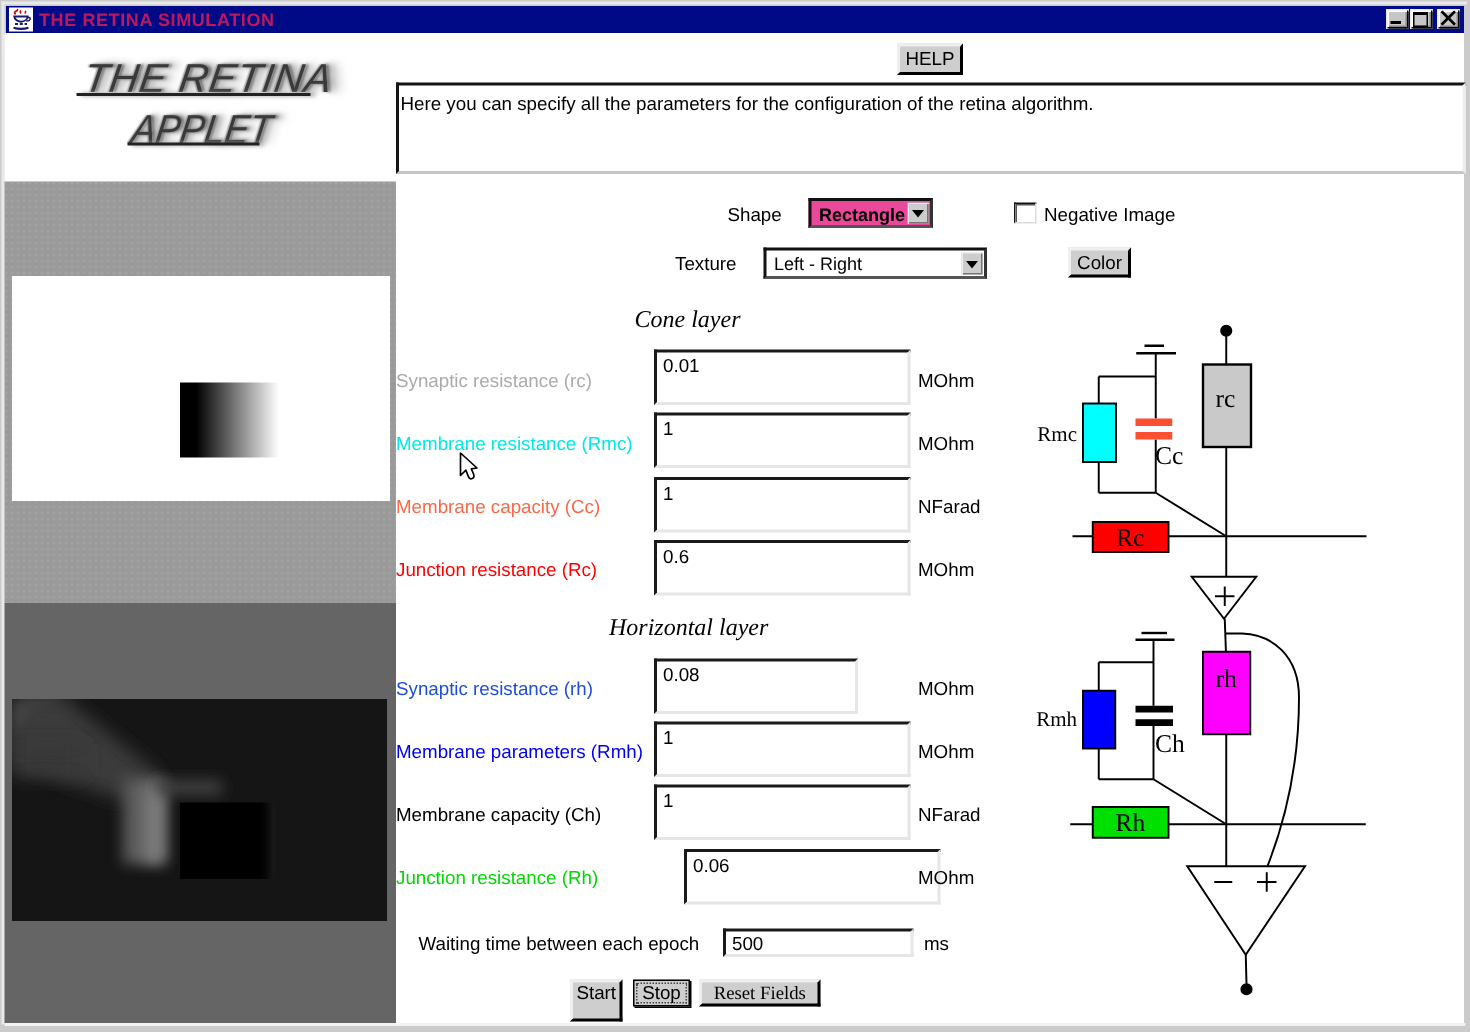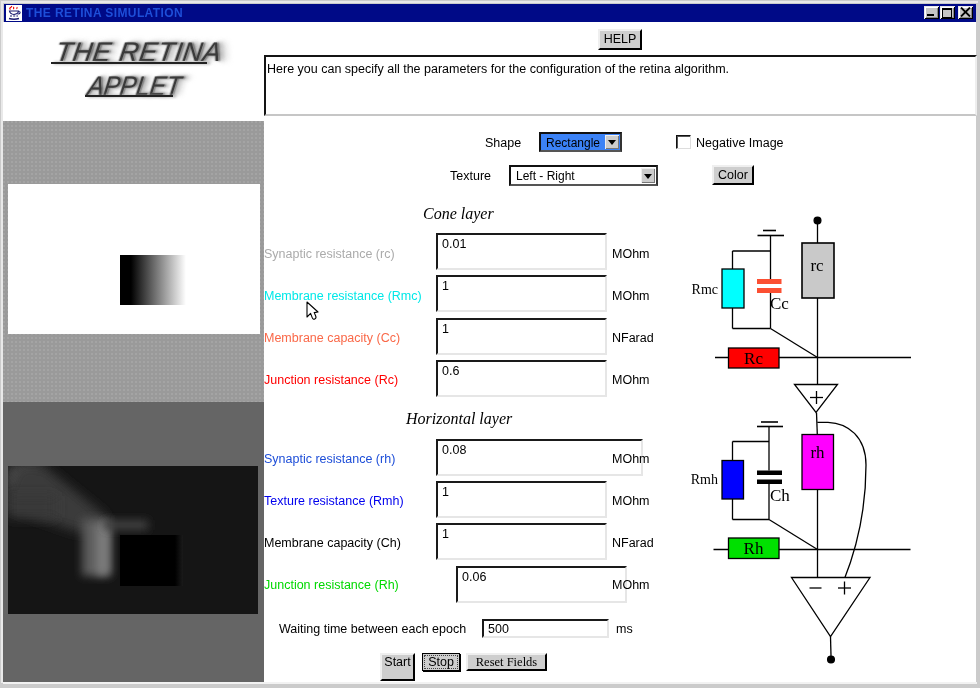--- a/index.html
+++ b/index.html
@@ -3,21 +3,21 @@
 <meta charset="utf-8">
 <style>
 html,body{margin:0;padding:0;}
 body{width:980px;height:688px;position:relative;overflow:hidden;
   font-family:"Liberation Sans",sans-serif;background:#cbcbcb;}
 .abs{position:absolute;}
 
 #frame{left:0;top:0;width:980px;height:688px;background:#cbcbcb;}
 #content{left:3px;top:22px;width:973px;height:660px;background:#ffffff;}
 #titlebar{left:4px;top:4px;width:972px;height:18px;background:#000a87;}
-#title{left:26px;top:6px;color:#1d4ed8;font-weight:bold;font-size:12px;letter-spacing:0.4px;}
+#title{left:26px;top:6px;color:#be185d;font-weight:bold;font-size:12px;letter-spacing:0.4px;}
 .winbtn{top:6px;width:15px;height:13px;background:#c6c6c6;
  box-shadow:inset 1px 1px 0 #e8e8e8, inset -1px -1px 0 #000, inset 2px 2px 0 #fff, inset -2px -2px 0 #888;}
 
 .btn{background:#cecece;border:2px solid;border-color:#efefef #000 #000 #efefef;
  font-size:12.5px;color:#000;text-align:center;box-sizing:border-box;}
 
 .tf{background:#fff;border:2px solid;border-color:#1a1a1a #e6e6e6 #e6e6e6 #1a1a1a;
  box-sizing:border-box;font-size:12.5px;padding:2px 0 0 4px;color:#000;}
 .lbl{font-size:12.5px;white-space:nowrap;}
 .unit{font-size:12.5px;color:#000;}
@@ -99,21 +99,21 @@
   <rect x="0" y="30" width="48" height="22" fill="#383838" filter="url(#bl7)"></rect>
   <rect x="74" y="53" width="28" height="57" fill="#5c5c5c" filter="url(#bl5)"></rect>
   <rect x="88" y="57" width="14" height="52" fill="#7b7b7b" filter="url(#bl5)"></rect>
   <rect x="96" y="54" width="44" height="10" fill="#404040" filter="url(#bl5)"></rect>
   <rect x="112" y="69" width="55" height="51" fill="#000"></rect>
   <rect x="167" y="69" width="8" height="51" fill="url(#rg)"></rect>
  </svg>
 </div>
 
 <div class="abs lbl" style="left:485px;top:136px;">Shape</div>
-<div class="abs" style="left:539px;top:132px;width:83px;height:20px;background:#3b82f6;border:2px solid;border-color:#111 #333 #555 #111;box-sizing:border-box;">
+<div class="abs" style="left:539px;top:132px;width:83px;height:20px;background:#ec4899;border:2px solid;border-color:#111 #333 #555 #111;box-sizing:border-box;font-weight:bold;">
  <div class="abs" style="left:5px;top:2px;font-size:12px;">Rectangle</div>
  <div class="abs" style="right:1px;top:1px;width:14px;height:14px;background:#ccc;box-shadow:inset 1px 1px 0 #eee,inset -1px -1px 0 #777;">
   <svg width="14" height="14">
         <polygon points="3,5 11,5 7,10" fill="#000"></polygon>
       </svg>
  </div>
 </div>
 
 <div class="abs" style="left:676px;top:135px;width:15px;height:14px;background:#fff;border:1px solid;border-color:#111 #ddd #ddd #111;box-sizing:border-box;box-shadow:inset 1px 1px 0 #555;"></div>
 <div class="abs lbl" style="left:696px;top:136px;">Negative Image</div>
@@ -139,24 +139,24 @@
 <div class="abs tf" style="left:436px;top:275px;width:171px;height:37px;">1</div>
 <div class="abs tf" style="left:436px;top:318px;width:171px;height:37px;">1</div>
 <div class="abs tf" style="left:436px;top:360px;width:171px;height:37px;">0.6</div>
 <div class="abs unit" style="left:612px;top:247px;">MOhm</div>
 <div class="abs unit" style="left:612px;top:289px;">MOhm</div>
 <div class="abs unit" style="left:612px;top:331px;">NFarad</div>
 <div class="abs unit" style="left:612px;top:373px;">MOhm</div>
 
 <div class="abs hdg" style="left:406px;top:410px;">Horizontal layer</div>
 <div class="abs lbl" style="left:264px;top:452px;color:#1d4ed8;">Synaptic resistance (rh)</div>
-<div class="abs lbl" style="left:264px;top:494px;color:#0000ee;">Texture resistance (Rmh)</div>
+<div class="abs lbl" style="left:264px;top:494px;color:#0000ee;">Membrane parameters (Rmh)</div>
 <div class="abs lbl" style="left:264px;top:536px;color:#000;">Membrane capacity (Ch)</div>
 <div class="abs lbl" style="left:264px;top:578px;color:#00d800;">Junction resistance (Rh)</div>
-<div class="abs tf" style="left:436px;top:439px;width:207px;height:37px;">0.08</div>
+<div class="abs tf" style="left:436px;top:439px;width:136px;height:37px;">0.08</div>
 <div class="abs tf" style="left:436px;top:481px;width:171px;height:37px;">1</div>
 <div class="abs tf" style="left:436px;top:523px;width:171px;height:37px;">1</div>
 <div class="abs tf" style="left:436px;top:566px;width:171px;height:37px;margin-left:20px;">0.06</div>
 <div class="abs unit" style="left:612px;top:452px;">MOhm</div>
 <div class="abs unit" style="left:612px;top:494px;">MOhm</div>
 <div class="abs unit" style="left:612px;top:536px;">NFarad</div>
 <div class="abs unit" style="left:612px;top:578px;">MOhm</div>
 
 <div class="abs lbl" style="left:279px;top:622px;">Waiting time between each epoch</div>
 <div class="abs tf" style="left:482px;top:619px;width:127px;height:19px;padding-top:1px;">500</div>

